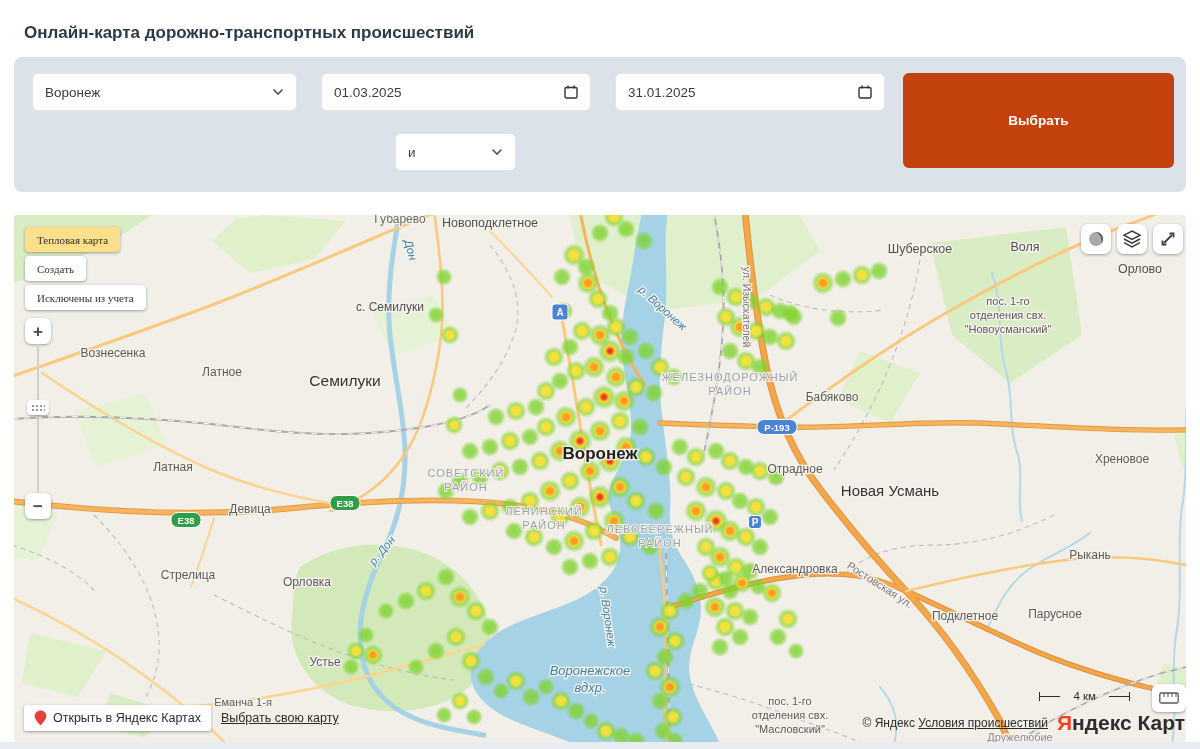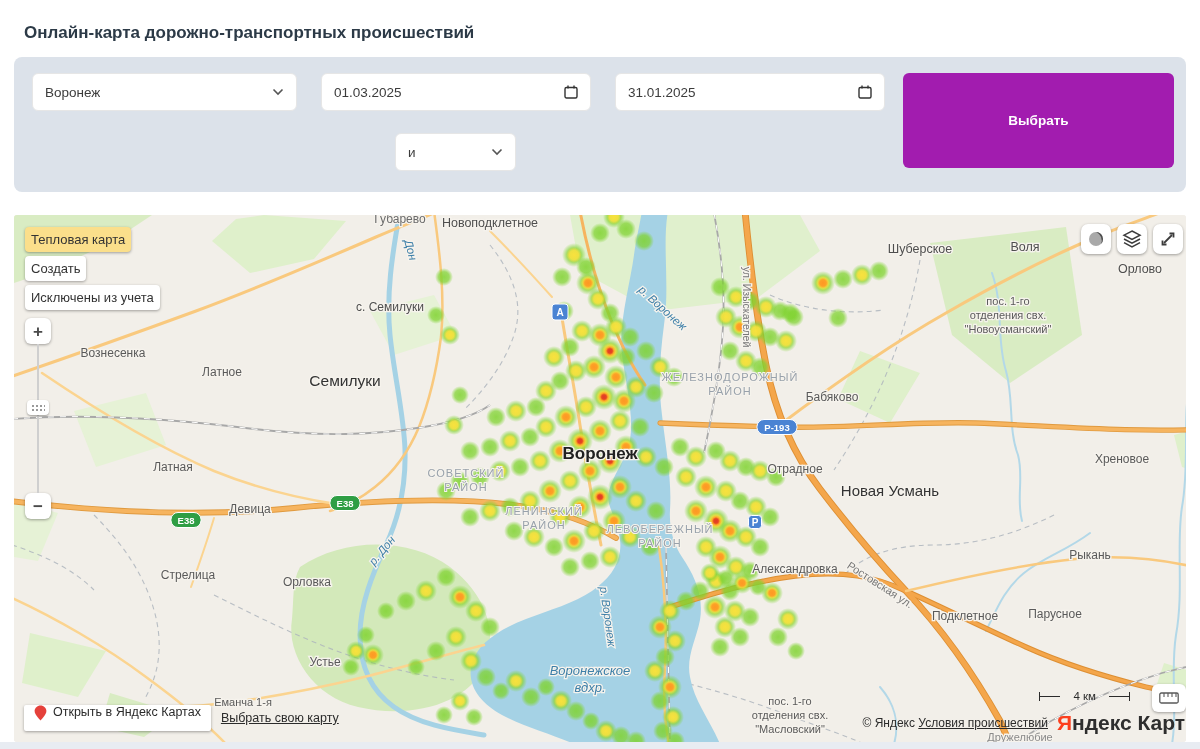--- a/index.html
+++ b/index.html
@@ -2,41 +2,41 @@
 <html><head>
 <meta charset="utf-8">
 <style>
   html,body{margin:0;padding:0}
   body{width:1200px;height:749px;background:#ffffff;font-family:"Liberation Sans",sans-serif;position:relative;overflow:hidden}
   .title{position:absolute;left:24px;top:12px;font-size:17px;font-weight:bold;color:#2c3a47}
   .filter-panel{position:absolute;left:14px;top:57px;width:1172px;height:135px;background:#dce2ea;border-radius:8px}
   .fld{position:absolute;background:#fff;border:1px solid #e6e6e6;border-radius:6px;height:38px;box-sizing:border-box;
        display:flex;align-items:center;justify-content:space-between;padding:0 12px;font-size:13.5px;color:#3c3c3c;cursor:pointer}
   .fld .val{white-space:nowrap;overflow:hidden}
-  .submit-btn{position:absolute;left:889px;top:16px;width:271px;height:95px;background:#a21caf;border:none;border-radius:6px;
+  .submit-btn{position:absolute;left:889px;top:16px;width:271px;height:95px;background:#c2410c;border:none;border-radius:6px;
        color:#fff;font-weight:bold;font-size:13.5px;cursor:pointer;font-family:"Liberation Sans",sans-serif}
   .map{position:absolute;left:14px;top:215px;width:1172px;height:527px;overflow:hidden;background:#f2efe9;border-radius:3px}
   .map svg.base{position:absolute;left:0;top:0}
   .mode-col{position:absolute;left:11px;top:12px;display:flex;flex-direction:column;align-items:flex-start;gap:4px;z-index:6}
-  .mode-btn{height:25px;padding:0 6px;border:none;border-radius:4px;background:#fff;box-shadow:0 1px 3px rgba(0,0,0,.35);
-       font-size:13px;color:#333;font-family:Liberation Sans, sans-serif;cursor:pointer;white-space:nowrap}
+  .mode-btn{height:25px;padding:0 12px;border:none;border-radius:4px;background:#fff;box-shadow:0 1px 3px rgba(0,0,0,.35);
+       font-size:11px;color:#333;font-family:Liberation Serif, serif;cursor:pointer;white-space:nowrap}
   .mode-btn.active{background:#fbdf8b}
   .zoomctl{position:absolute;left:11px;top:103px;width:26px;z-index:6;display:flex;flex-direction:column;align-items:center}
   .zbtn{width:26px;height:26px;border:none;border-radius:6px;background:#fff;box-shadow:0 1px 3px rgba(0,0,0,.35);
        font-size:17px;font-weight:bold;color:#4a4a4a;cursor:pointer;line-height:1;padding:0}
   .ztrack{width:2px;height:149px;background:#cfcfcf;position:relative}
   .zhandle{position:absolute;left:-10px;top:56px;width:22px;height:15px;background:#fff;border-radius:4px;
        box-shadow:0 1px 2px rgba(0,0,0,.35);cursor:grab;display:flex;align-items:center;justify-content:center}
   .zgrip{width:14px;height:7px;background-image:radial-gradient(#9a9a9a 1px,transparent 1.2px);background-size:4px 4px}
   .tr-btns{position:absolute;top:9px;right:3px;display:flex;gap:6px;z-index:6}
   .sqbtn{width:30px;height:30px;background:#fff;border:none;border-radius:7px;box-shadow:0 1px 3px rgba(0,0,0,.35);
        display:flex;align-items:center;justify-content:center;cursor:pointer;padding:0}
   .bl-bar{position:absolute;left:10px;bottom:11px;display:flex;align-items:center;gap:10px;z-index:6}
   .open-btn{height:26px;background:#fff;border:none;border-radius:2px;box-shadow:0 1px 3px rgba(0,0,0,.35);
-       display:flex;align-items:flex-start;gap:6px;padding:0 10px;font-size:12.5px;color:#2b2b2b;cursor:pointer;font-family:"Liberation Sans",sans-serif}
+       display:flex;align-items:center;gap:6px;padding:0 10px;font-size:12.5px;color:#2b2b2b;cursor:pointer;font-family:"Liberation Sans",sans-serif}
   .create-link{font-size:12.5px;color:#2b2b2b;text-decoration:underline;cursor:pointer}
   .scalebar{position:absolute;right:56px;bottom:40px;display:flex;align-items:center;color:#2b2b2b;font-size:11.5px;z-index:6}
   .scalebar .tick{width:1px;height:9px;background:#2b2b2b}
   .scalebar .line{width:20px;height:1px;background:#2b2b2b}
   .scalebar .txt{margin:0 13px;white-space:nowrap}
   .ruler-btn{position:absolute;right:0;bottom:30px;width:34px;height:28px;background:#fff;border:none;border-radius:6px;
        box-shadow:0 1px 3px rgba(0,0,0,.35);display:flex;align-items:center;justify-content:center;cursor:pointer;z-index:6}
   .copyright{position:absolute;right:138px;bottom:12px;font-size:12px;color:#2b2b2b;white-space:nowrap;z-index:6}
   .copyright a{color:#2b2b2b}
   .ylogo{position:absolute;left:1043px;bottom:7px;font-size:21px;font-weight:bold;color:#2e2e2e;white-space:nowrap;z-index:6}

